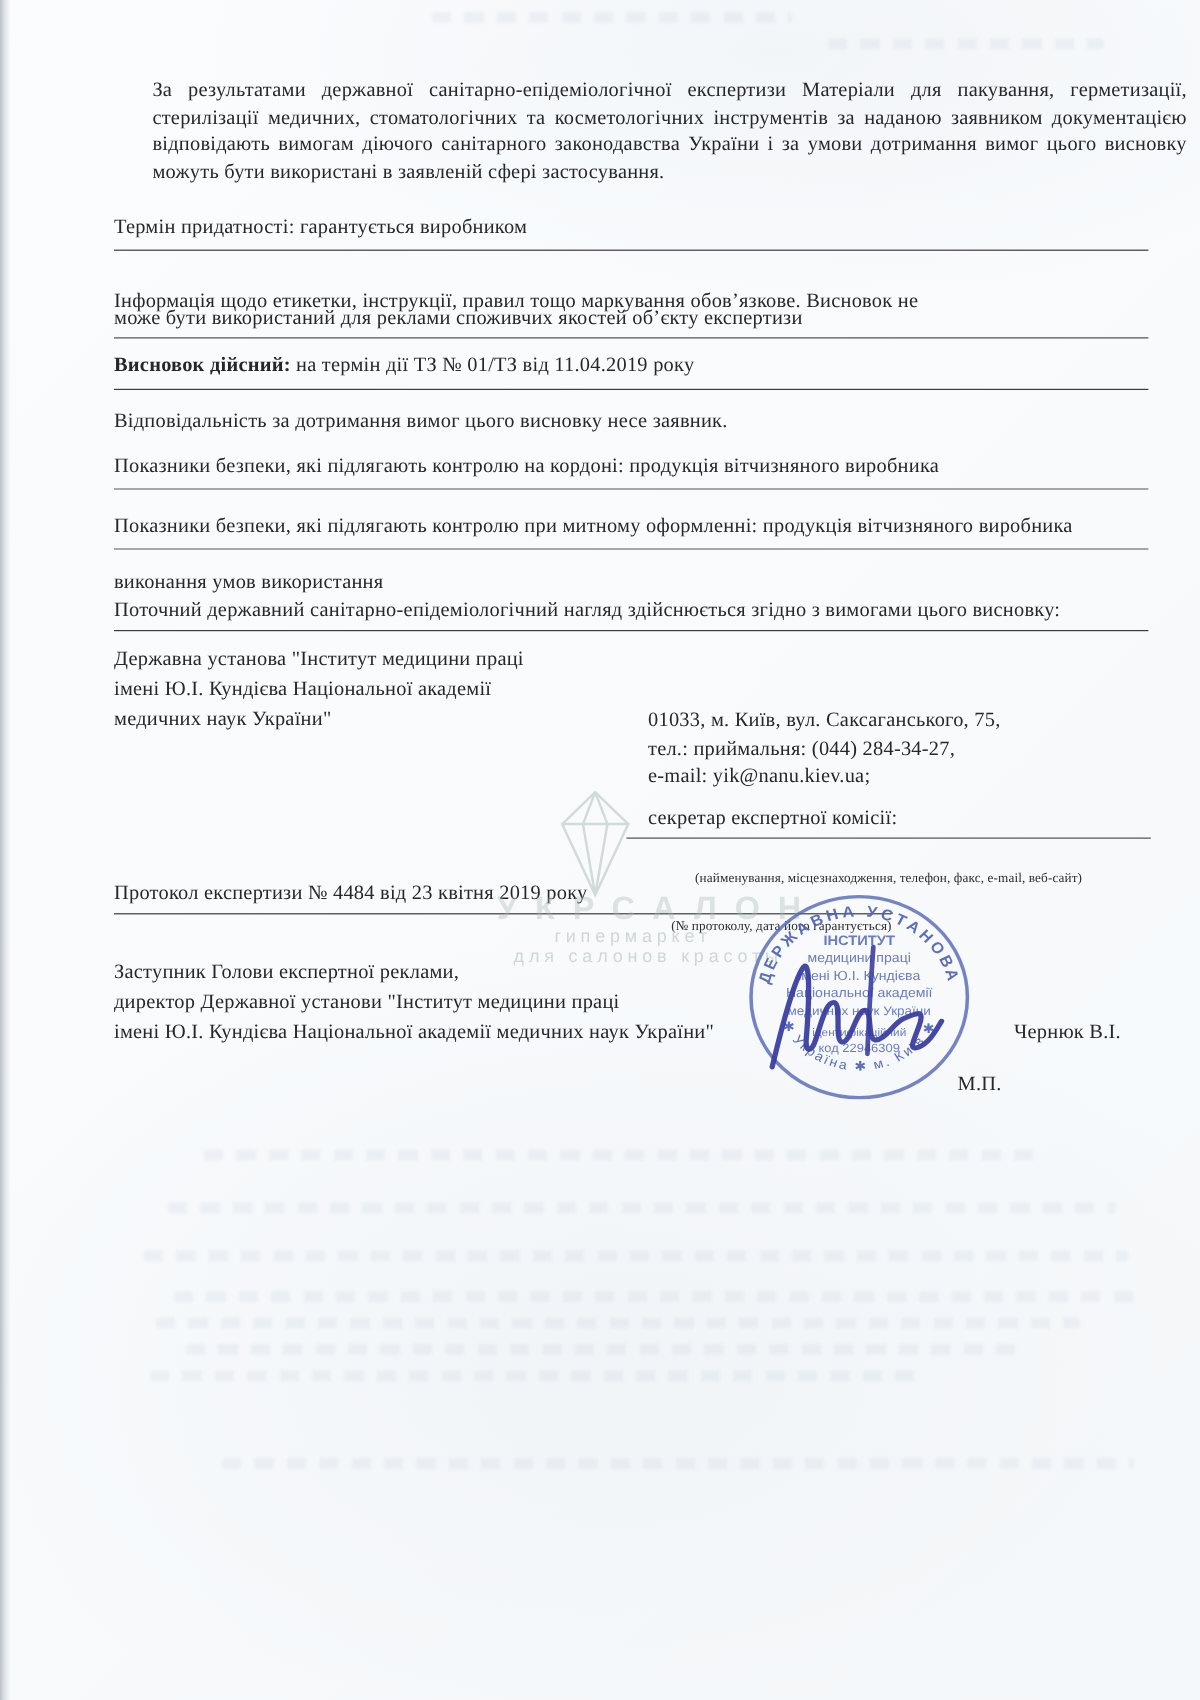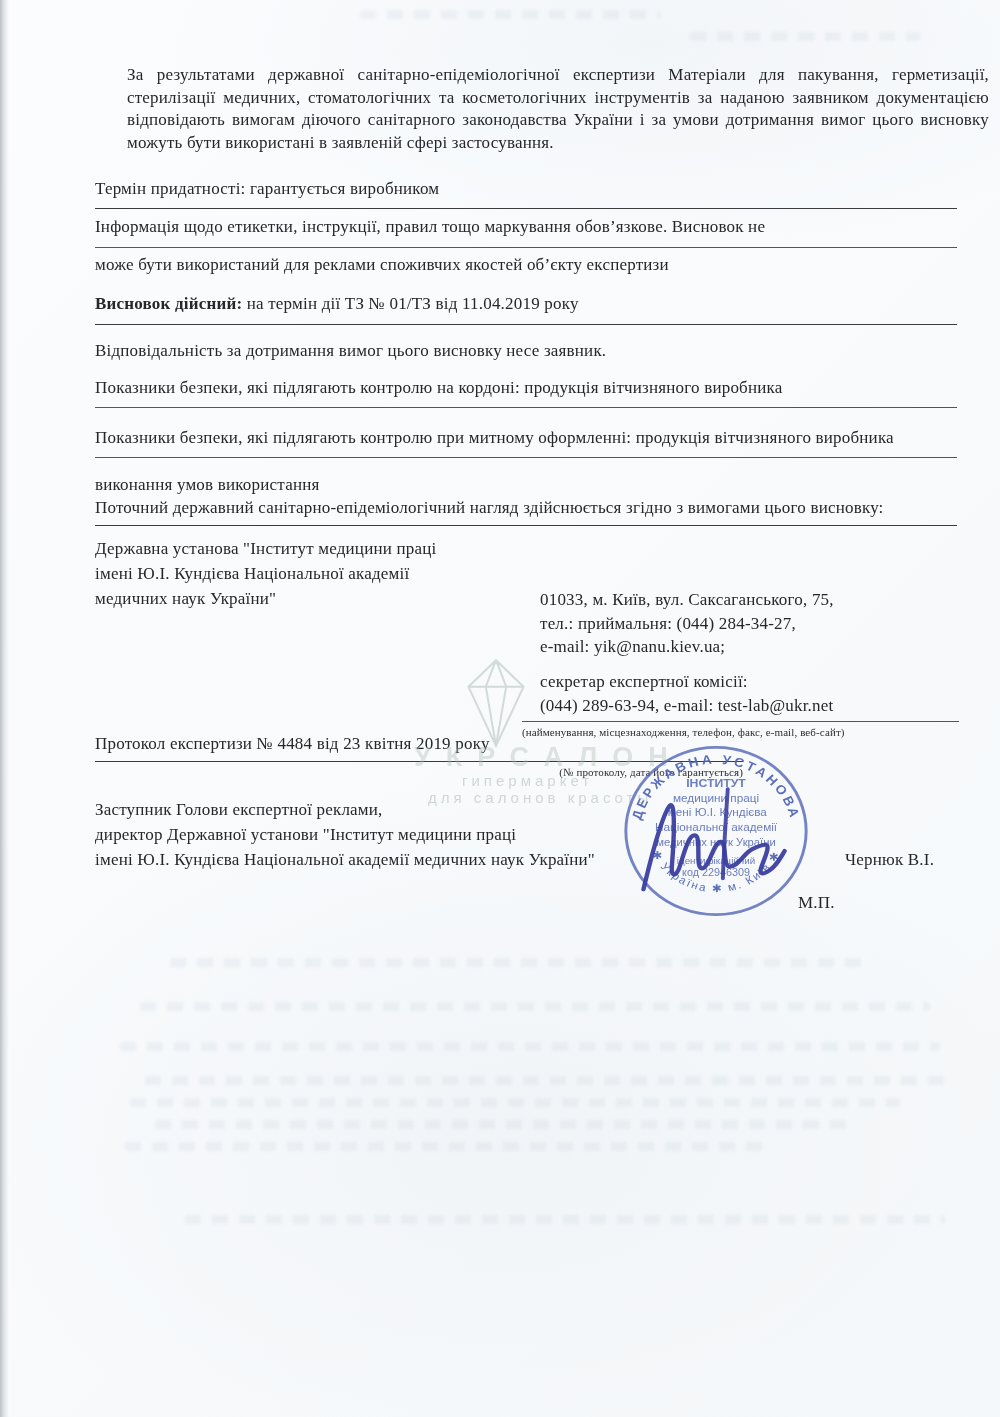--- a/index.html
+++ b/index.html
@@ -51,21 +51,21 @@
   <div class="ghost" style="left:155px;top:1120px;width:700px"></div>
   <div class="ghost" style="left:125px;top:1142px;width:640px"></div>
   <div class="ghost" style="left:185px;top:1215px;width:760px"></div>
 
   <div class="block just" style="top:64px">За результатами державної санітарно-епідеміологічної експертизи Матеріали для пакування, герметизації, стерилізації медичних, стоматологічних та косметологічних інструментів за наданою заявником документацією відповідають вимогам діючого санітарного законодавства України і за умови дотримання вимог цього висновку можуть бути використані в заявленій сфері застосування.</div>
 
   <div class="block rule" style="top:178px;padding-bottom:7px">
     <span>Термін придатності: гарантується виробником</span>
   </div>
 
-  <div class="block rule-soft" style="top:216px;padding-bottom:8px">
+  <div class="block rule-soft" style="top:240px;padding-bottom:18px">
     <span>Інформація щодо етикетки, інструкції, правил тощо маркування обов’язкове. Висновок не</span>
   </div>
   <div class="block" style="top:254px">
     <span>може бути використаний для реклами споживчих якостей об’єкту експертизи</span>
   </div>
 
   <div class="block rule" style="top:293px;padding-bottom:8px">
     <b>Висновок дійсний:</b><span> на термін дії ТЗ № 01/ТЗ від 11.04.2019 року</span>
   </div>
 
@@ -91,23 +91,22 @@
   </div>
 
   <div class="block" style="left:540px;top:588px;width:420px;line-height:23.5px">
     <div>01033, м. Київ, вул. Саксаганського, 75,</div>
     <div>тел.: приймальня: (044) 284-34-27,</div>
     <div>e-mail: yik@nanu.kiev.ua;</div>
   </div>
 
   <div class="block rule-soft" style="left:522px;top:670px;width:437px;line-height:23.5px;padding-bottom:4px">
     <div style="padding-left:18px">секретар експертної комісії:</div>
-    <div style="padding-left:18px">(044) 289-63-94, e-mail: test-lab@ukr.net</div>
   </div>
-  <div class="block caption" style="left:522px;top:721px;width:437px;">(найменування, місцезнаходження, телефон, факс, e-mail, веб-сайт)</div>
+  <div class="block caption" style="left:522px;top:721px;width:437px;text-align:center">(найменування, місцезнаходження, телефон, факс, e-mail, веб-сайт)</div>
 
   <div class="block rule" style="top:733px;width:648px;padding-bottom:5px">
     <span>Протокол експертизи № 4484 від 23 квітня 2019 року</span>
   </div>
   <div class="block caption" style="top:761px;width:648px;text-align:right;padding-right:4px">(№ протоколу, дата його гарантується)</div>
 
   <svg class="wm-gem" style="position:absolute;left:448px;top:652px" width="96" height="102" viewBox="0 0 90 100">
     <path d="M18,34 L45,8 L72,34 L45,92 Z M18,34 H72 M45,8 L35,34 L45,92 M45,8 L55,34 L45,92" stroke-width="2"></path>
   </svg>
   <div class="wm wm-brand" style="left:414px;top:742px">УКРСАЛОН</div>

